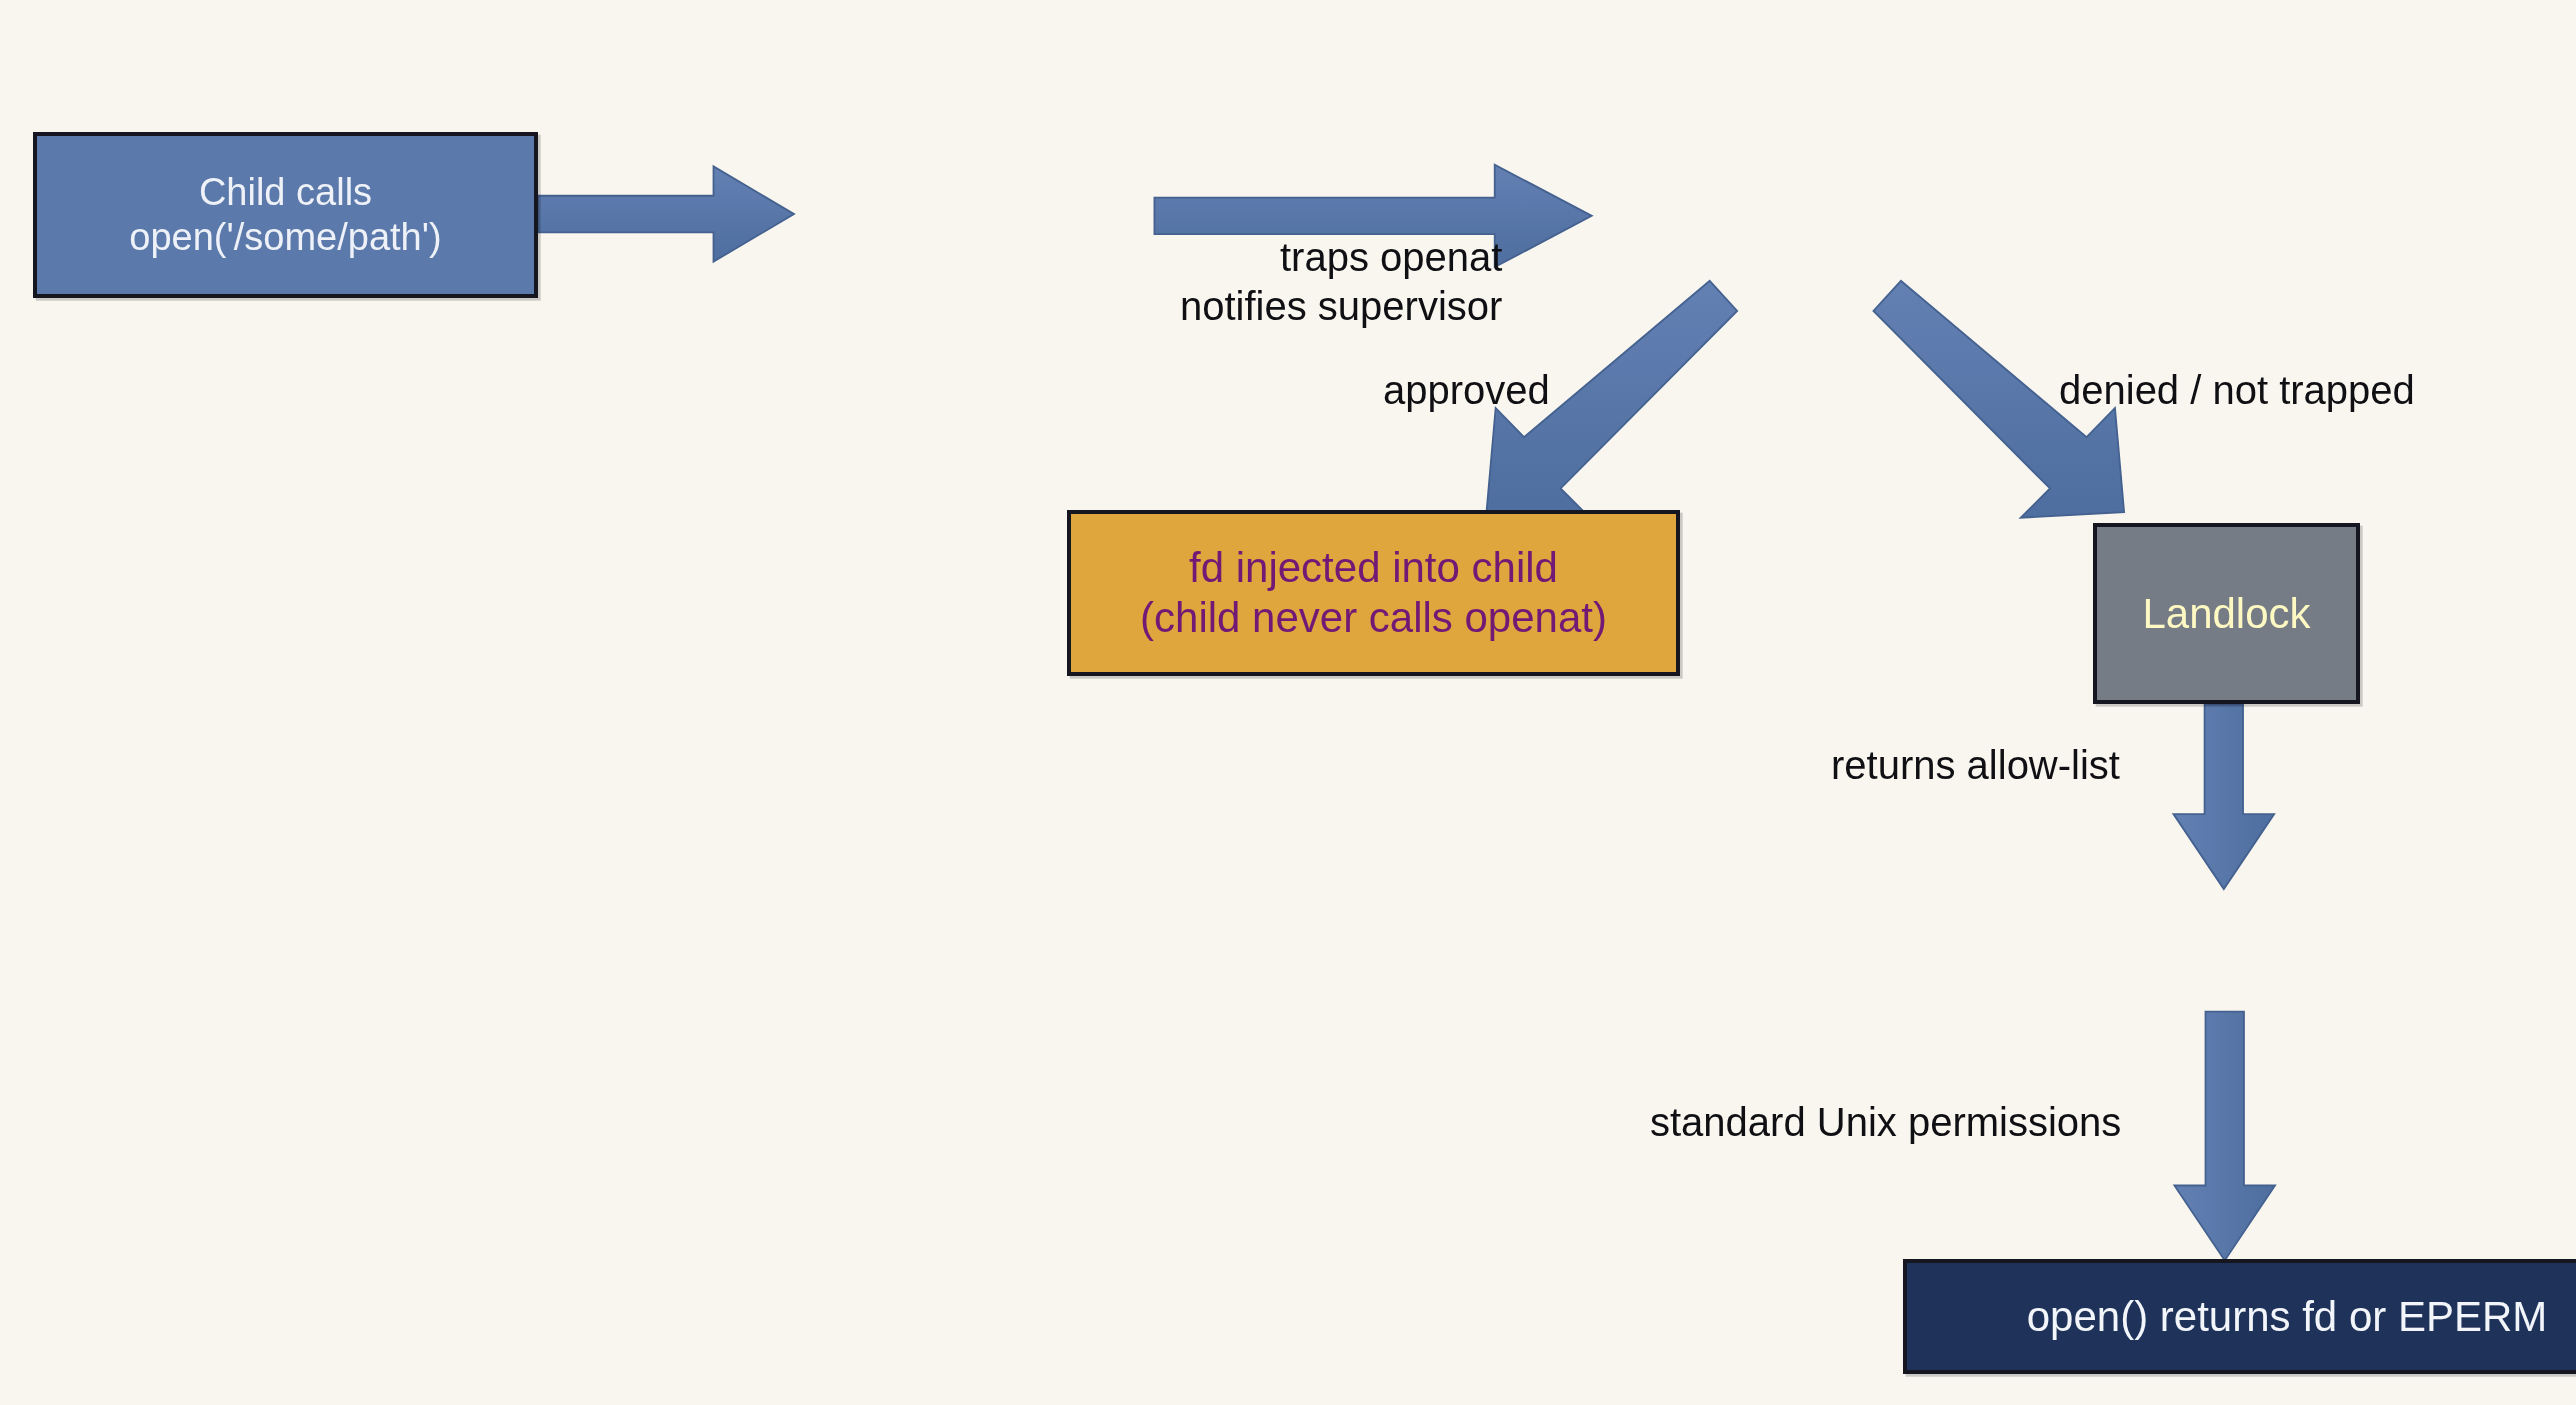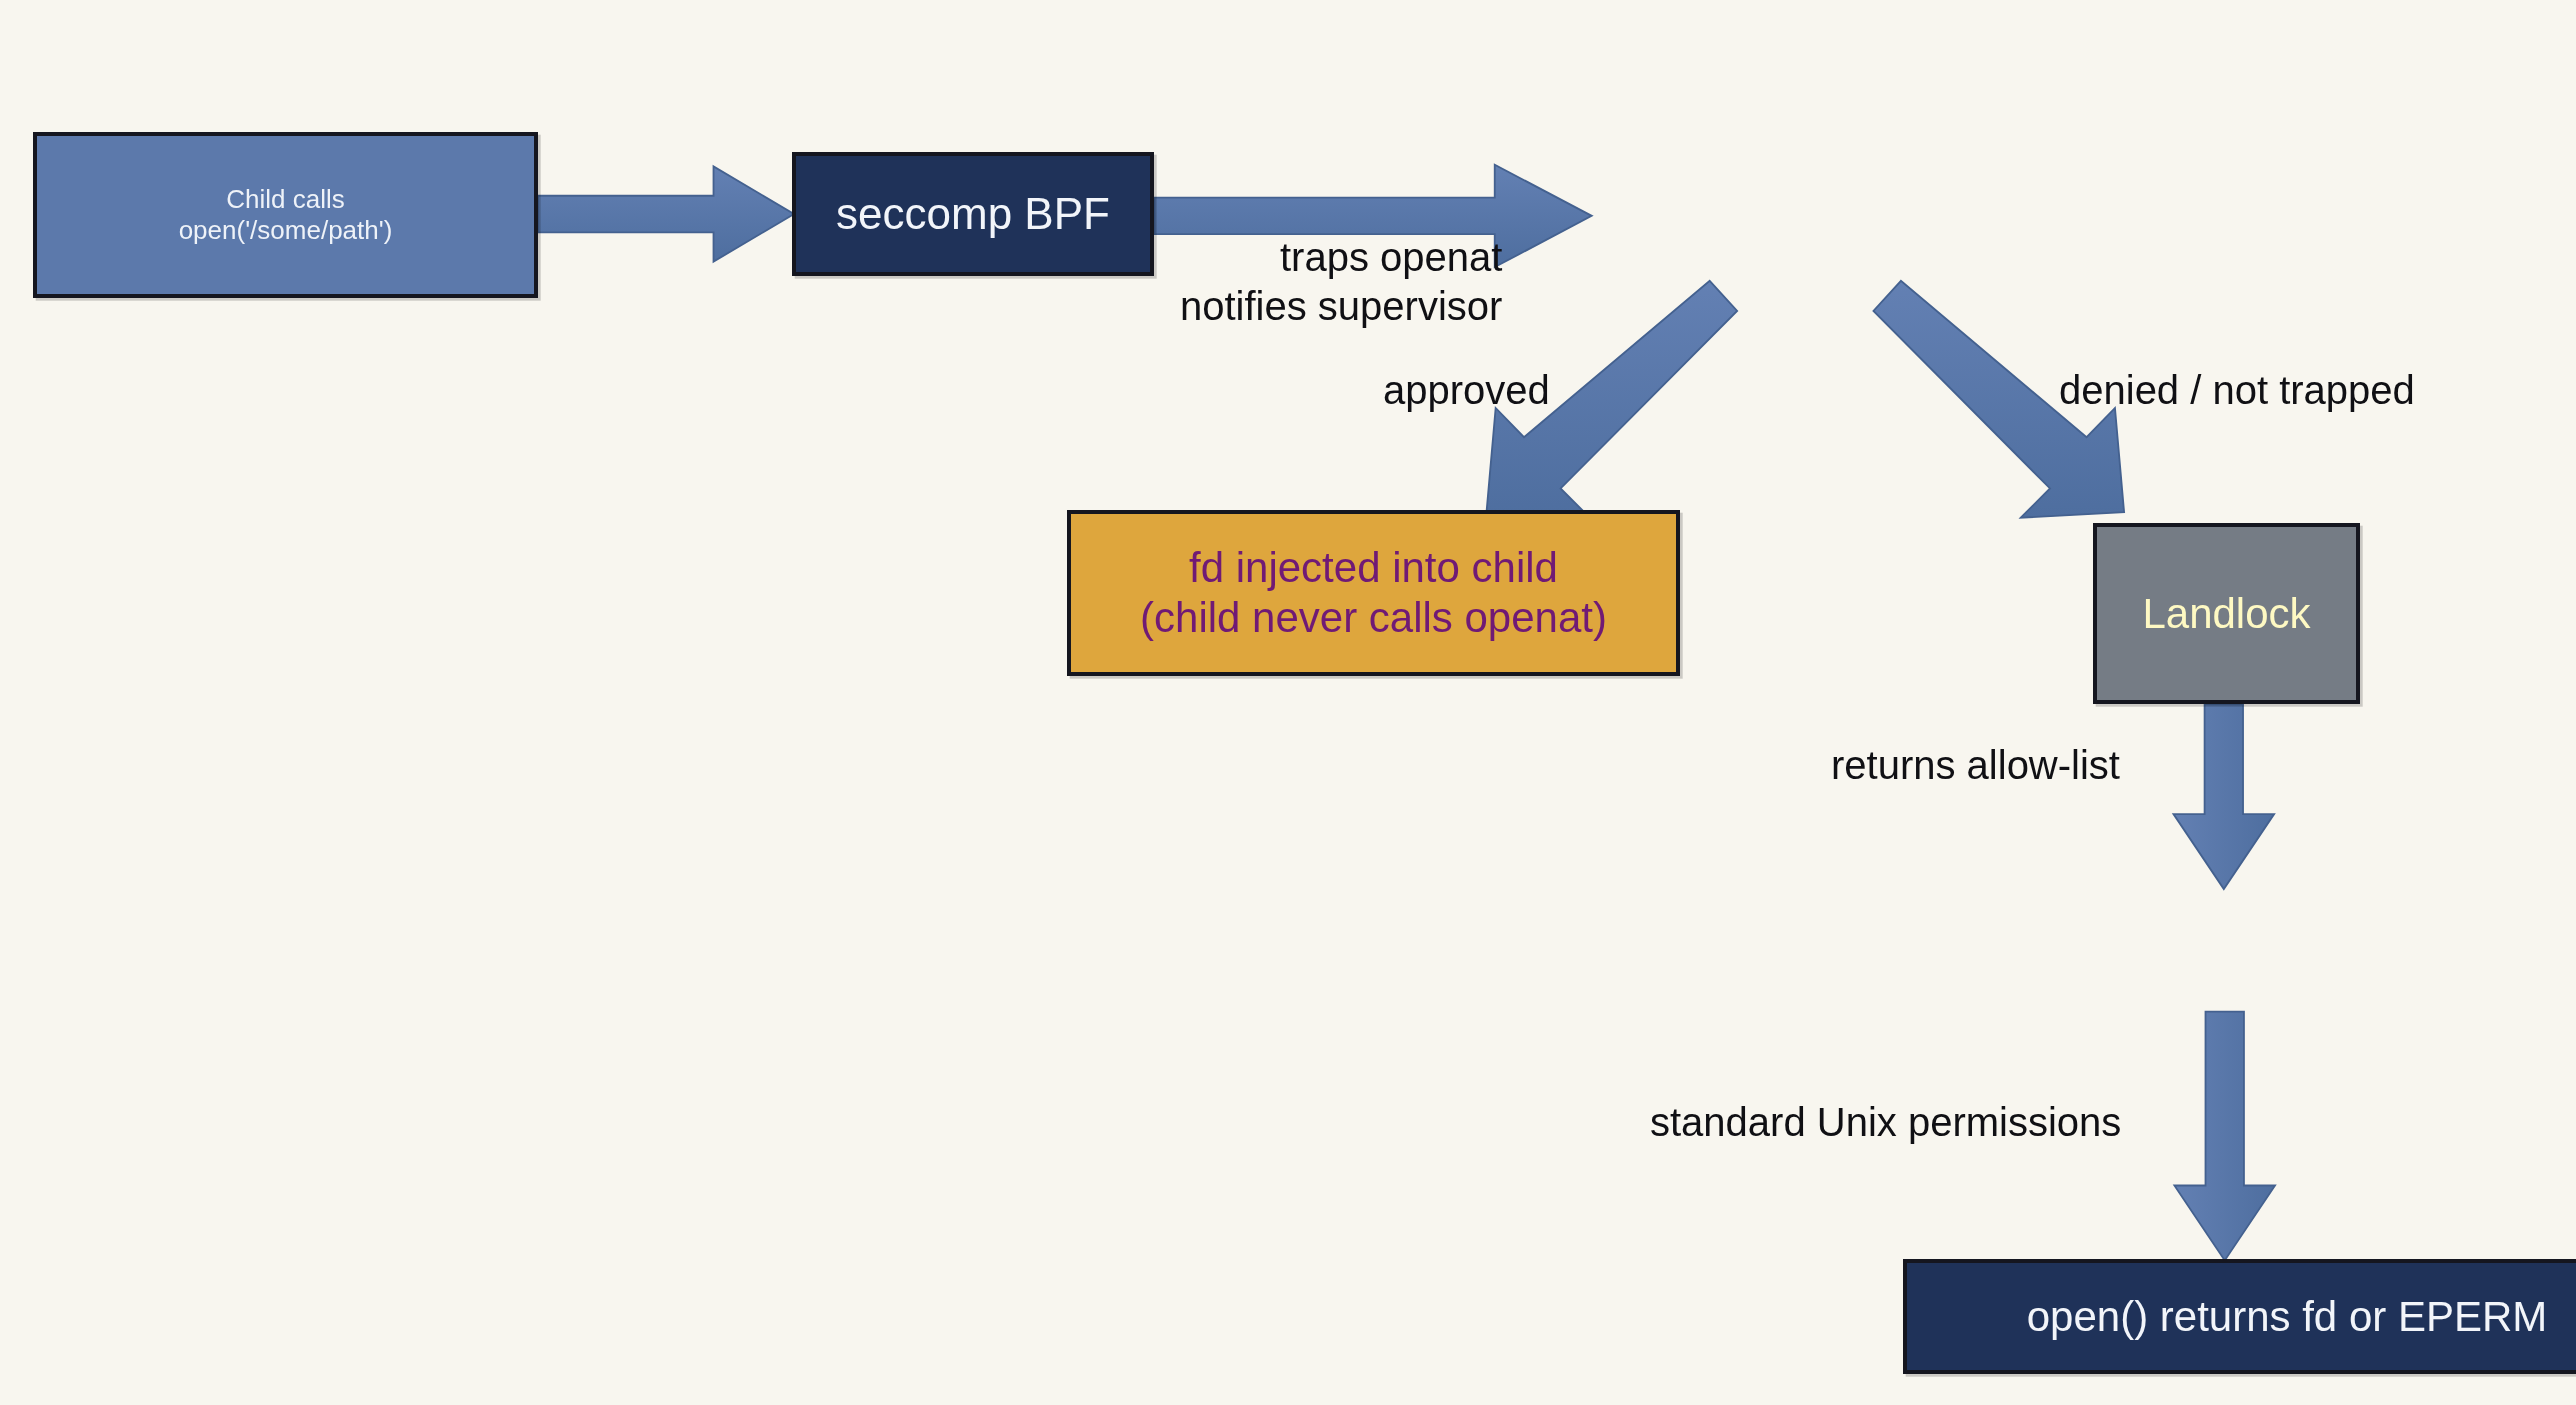--- a/index.html
+++ b/index.html
@@ -103,29 +103,25 @@
     <g>
       <polygon fill="url(#gradV)" stroke="#44618f" stroke-width="2" points="2410,770 2452,770 2452,890 2486,890 2431,972 2376,890 2410,890"></polygon>
     </g>
 
     <g>
       <polygon fill="url(#gradV)" stroke="#44618f" stroke-width="2" points="2411,1106 2453,1106 2453,1296 2487,1296 2432,1378 2377,1296 2411,1296"></polygon>
     </g>
   </svg>
 
   <div class="node node-rect" style="left:33px; top:132px; width:505px; height:166px;
-              background:#5c79ab; color:#eef2f8; font-size:26px;">
+              background:#5c79ab; color:#eef2f8; font-size:38px;">
     <span>Child calls
 open('/some/path')</span>
   </div>
 
-  <div class="node node-rect" style="left:792px; top:152px; width:362px; height:124px;
-              background:#1f3259; color:#f2f5fa; font-size:44px;">
-    <span>seccomp BPF</span>
-  </div>
 
 
   <div class="node node-rect" style="left:1067px; top:510px; width:613px; height:166px;
               background:#dea63d; color:#701a75; font-size:42px;">
     <span>fd injected into child
 (child never calls openat)</span>
   </div>
 
   <div class="node node-rect" style="left:2093px; top:523px; width:267px; height:181px;
               background:#757c85; color:#fef9c3; font-size:42px;">

